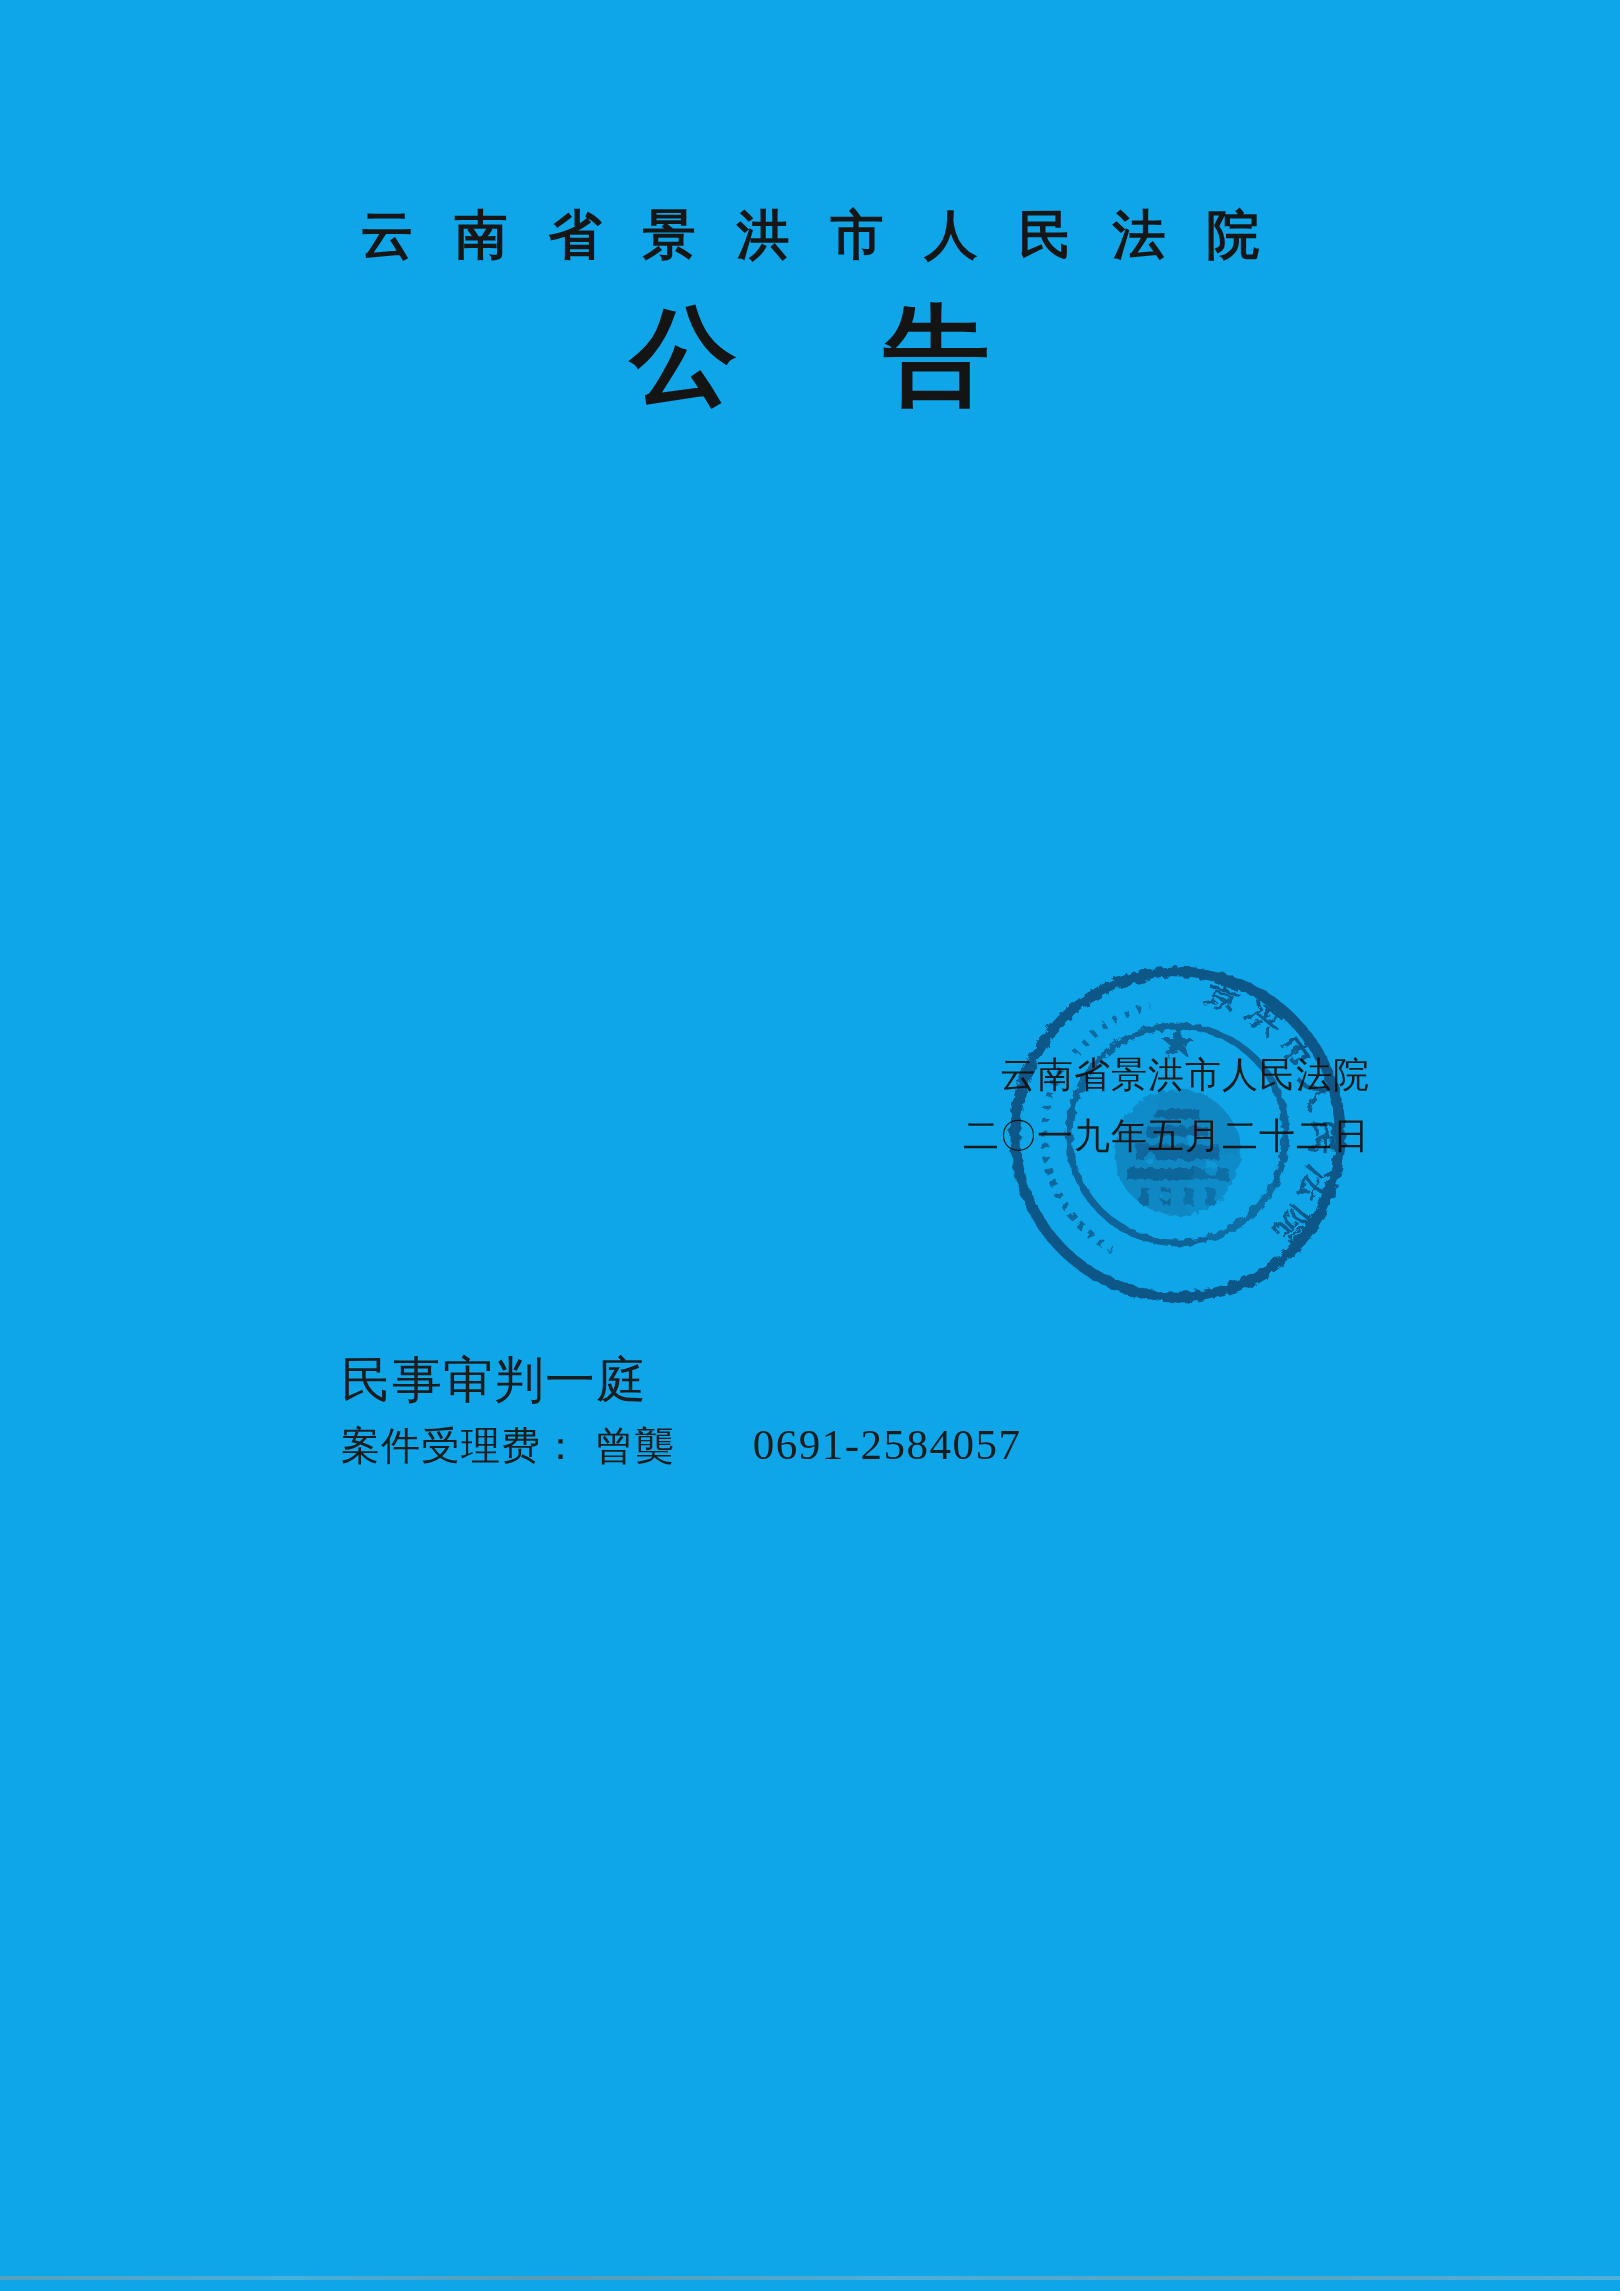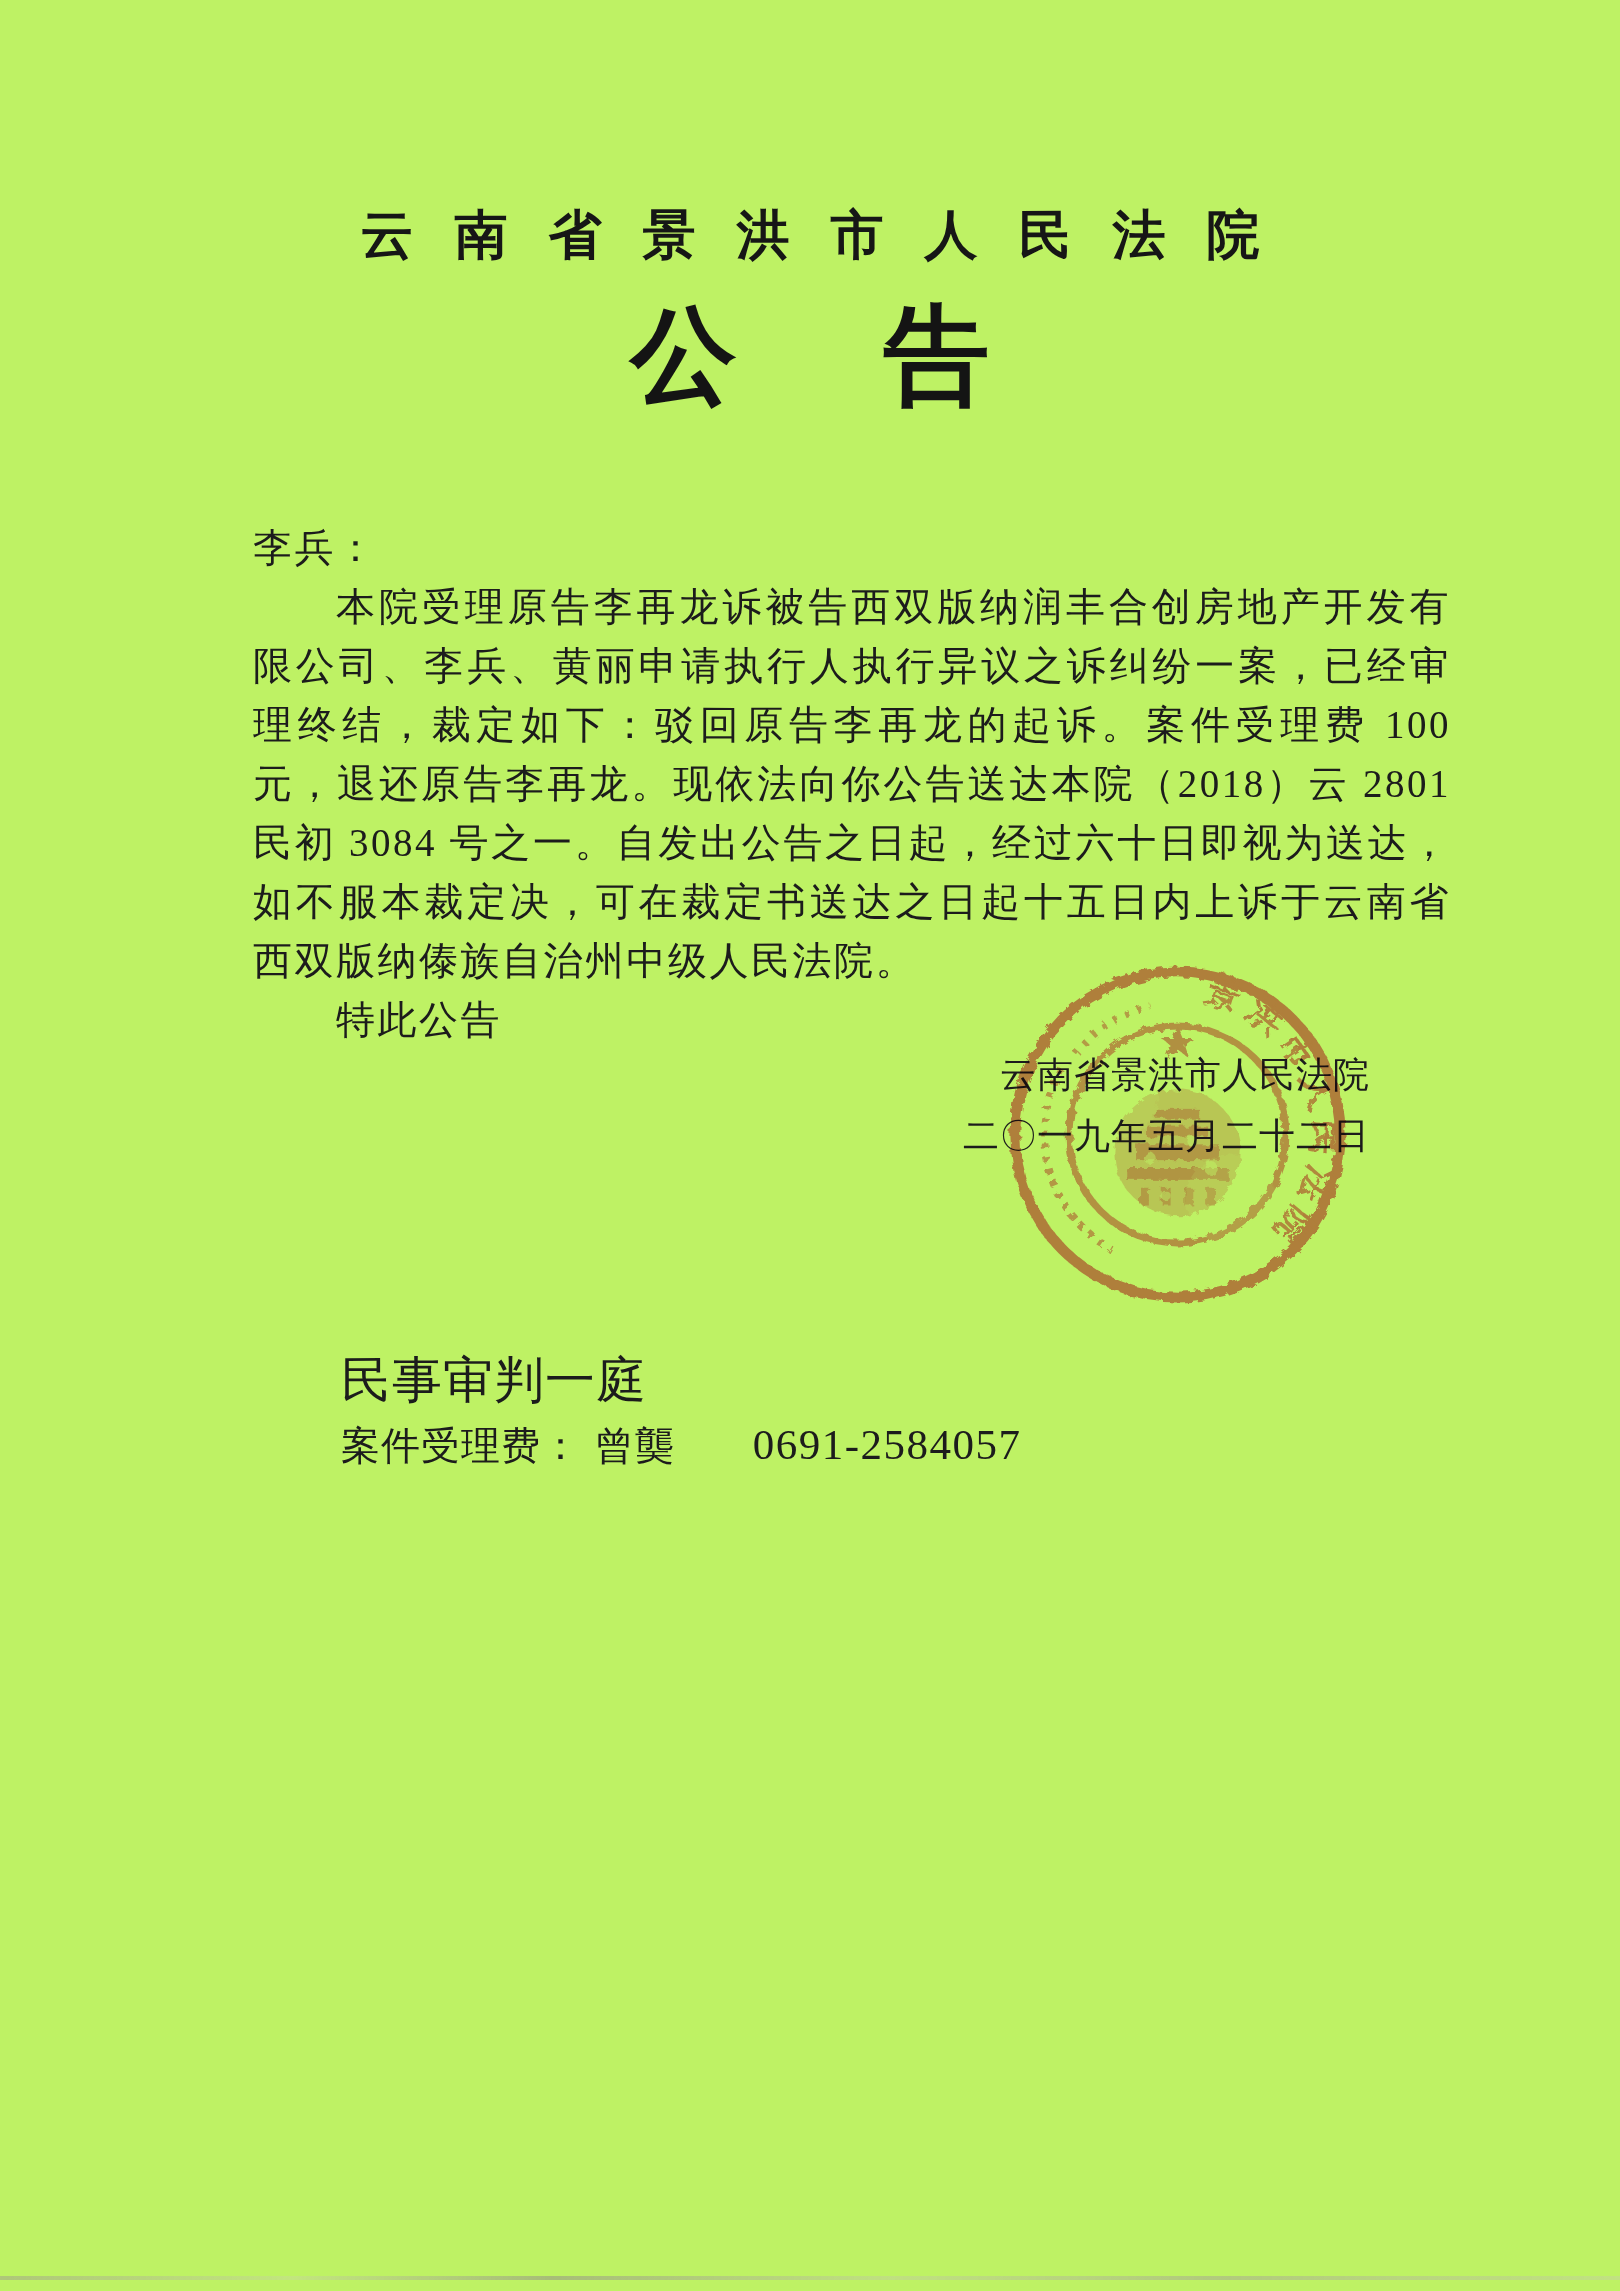--- a/index.html
+++ b/index.html
@@ -1,20 +1,20 @@
 <!DOCTYPE html>
 <html><head>
 <meta charset="utf-8">
 <style>
   html,body{margin:0;padding:0;background:#9a9a9a;}
   .page{
     position:relative;
     width:1620px;height:2292px;
     margin:0 auto;
-    background:#bef264;
+    background:#0ea5e9;
     overflow:hidden;
     font-family:"Liberation Serif","DejaVu Serif",serif;
     color:#1c1c1c;
   }
   
   .court-header{
     position:absolute;top:194px;left:0;width:100%;
     text-align:center;line-height:82px;
     font-size:53px;font-weight:600;
     letter-spacing:41px;text-indent:41px;
@@ -81,25 +81,20 @@
 </style>
 </head>
 <body>
 
 <div class="page">
 
   <div class="court-header">云南省景洪市人民法院</div>
 
   <div class="notice-heading">公告</div>
 
-  <div class="body-block">
-    <p class="salutation">李兵：</p>
-    <p class="body-paragraph">本院受理原告李再龙诉被告西双版纳润丰合创房地产开发有限公司、李兵、黄丽申请执行人执行异议之诉纠纷一案，已经审理终结，裁定如下：驳回原告李再龙的起诉。案件受理费 100 元，退还原告李再龙。现依法向你公告送达本院（2018）云 2801 民初 3084 号之一。自发出公告之日起，经过六十日即视为送达，如不服本裁定决，可在裁定书送达之日起十五日内上诉于云南省西双版纳傣族自治州中级人民法院。</p>
-    <p class="closing">特此公告</p>
-  </div>
 
   <div class="signature-block">
     <div>云南省景洪市人民法院</div>
     <div>二〇一九年五月二十二日</div>
   </div>
 
   <div class="division-line">民事审判一庭</div>
 
   <div class="judge-line">
     <span>案件受理费：</span><span class="judge-name">曾龑</span><span class="judge-phone">0691-2584057</span>

